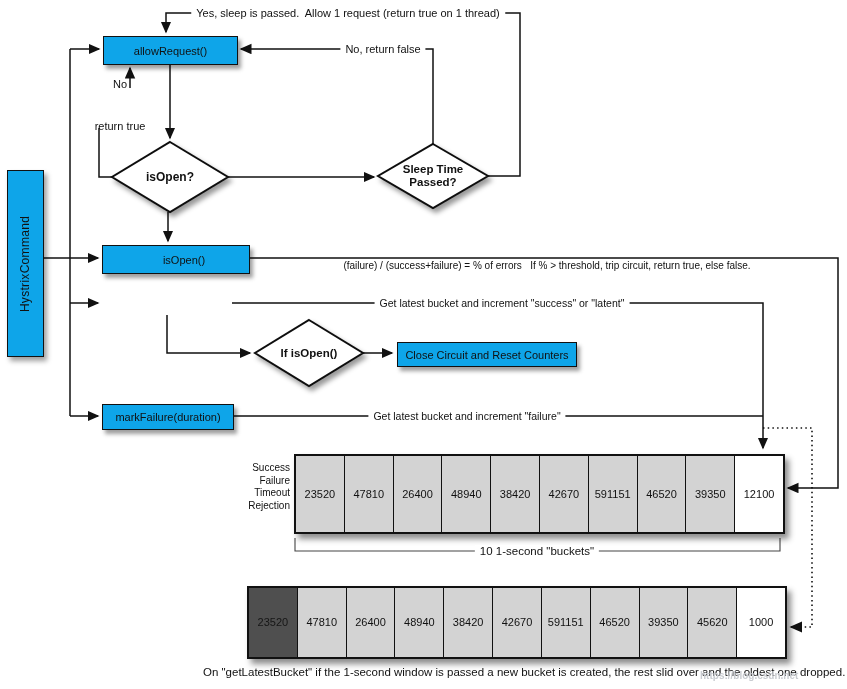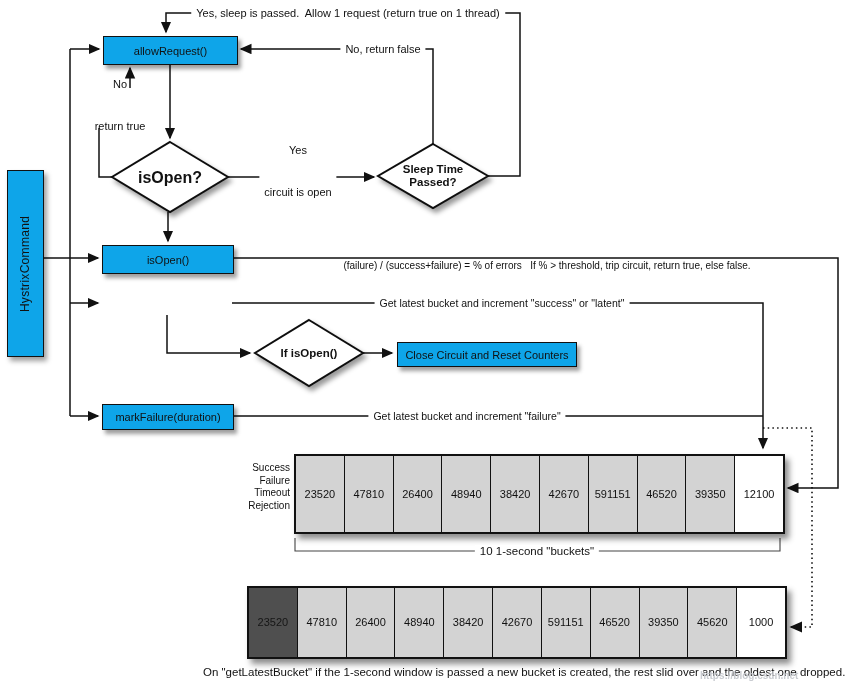--- a/index.html
+++ b/index.html
@@ -89,46 +89,42 @@
     <path class="bracket" d="M 295 538 V 551 H 780 V 538"></path>
   </svg>
 
   <div class="node actor" style="left:7px;top:170px;width:35px;height:185px;">
     <span>HystrixCommand</span>
   </div>
 
   <div class="node" style="left:103px;top:36px;width:133px;height:27px;">
     <span>allowRequest()</span>
   </div>
-  <div class="node" style="left:102px;top:245px;width:130px;height:27px;">
+  <div class="node" style="left:102px;top:245px;width:130px;height:27px;padding-left:16px;">
     <span>isOpen()</span>
   </div>
   <div class="node" style="left:102px;top:404px;width:130px;height:24px;">
     <span>markFailure(duration)</span>
   </div>
   <div class="node" style="left:397px;top:342px;width:178px;height:23px;">
     <span>Close Circuit and Reset Counters</span>
   </div>
 
-  <div class="dlabel" style="left:170px;top:177px;font-size:16px;">isOpen?</div>
+  <div class="dlabel" style="left:170px;top:177px;font-size:12px;">isOpen?</div>
   <div class="dlabel" style="left:433px;top:176px;">
     <div>Sleep Time</div>
     <div>Passed?</div>
   </div>
   <div class="dlabel" style="left:309px;top:353px;">If isOpen()</div>
 
   <div class="lbl" style="left:348px;top:13px;">Yes, sleep is passed.  Allow 1 request (return true on 1 thread)</div>
   <div class="lbl" style="left:383px;top:49px;">No, return false</div>
   <div class="lbl plain" style="left:120px;top:105px;line-height:14px;">
     <div>No</div>
     <div>return true</div>
-  </div>
-  <div class="lbl" style="left:298px;top:171px;line-height:14px;">
-    <div>Yes</div>
-    <div>circuit is open</div>
   </div>
   <div class="lbl small" style="left:547px;top:265px;">(failure) / (success+failure) = % of errors   If % &gt; threshold, trip circuit, return true, else false.</div>
   <div class="lbl mid" style="left:502px;top:303px;">Get latest bucket and increment "success" or "latent"</div>
   <div class="lbl mid" style="left:467px;top:416px;">Get latest bucket and increment "failure"</div>
 
   <div class="rowlabels" style="left:210px;top:462px;width:80px;">
       <div>Success</div>
       <div>Failure</div>
       <div>Timeout</div>
       <div>Rejection</div>

